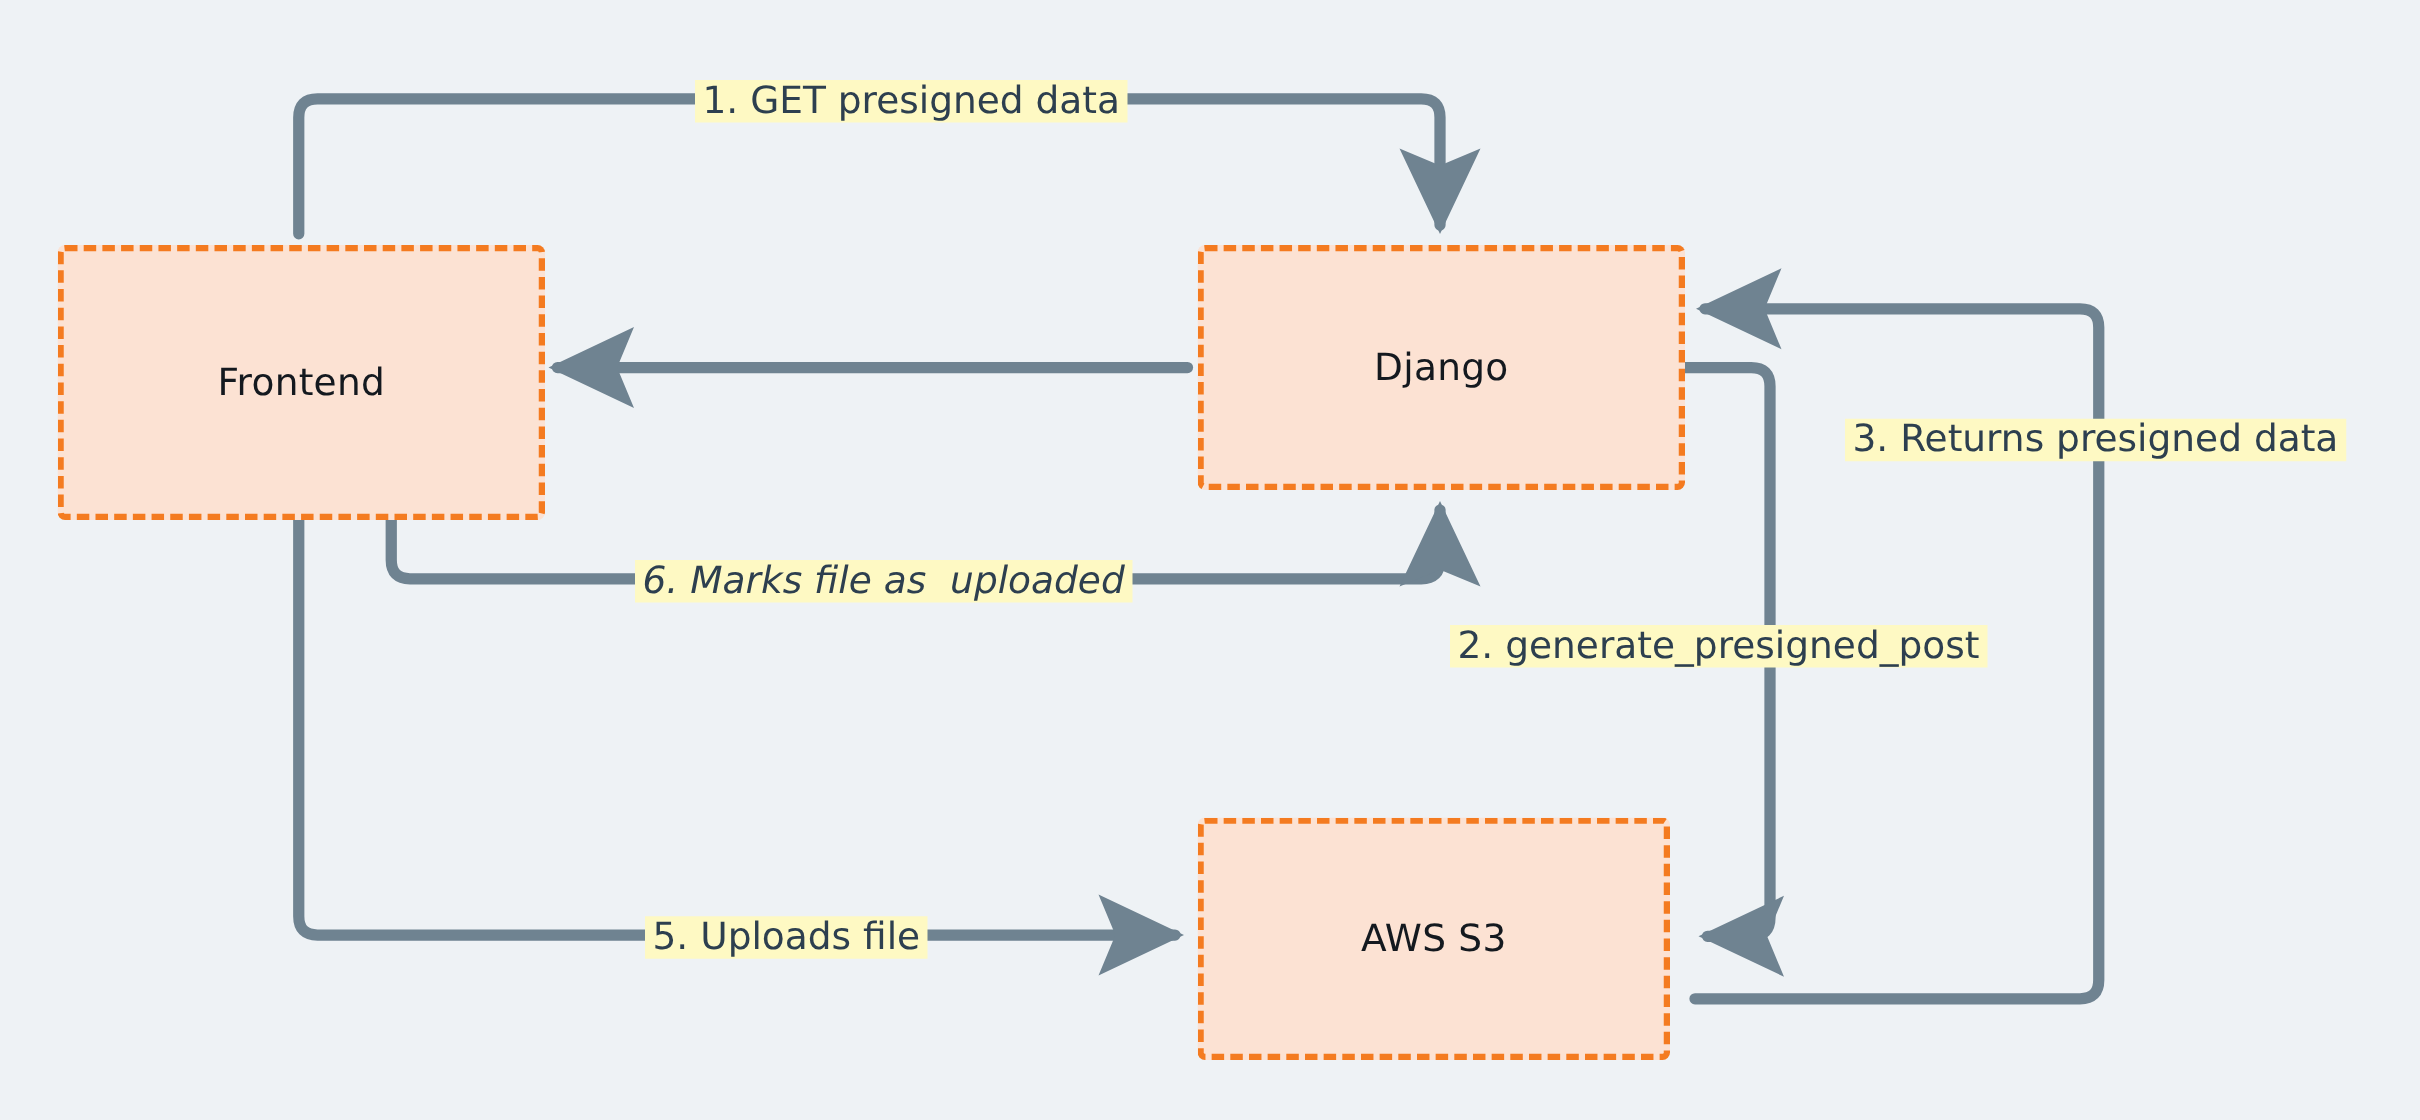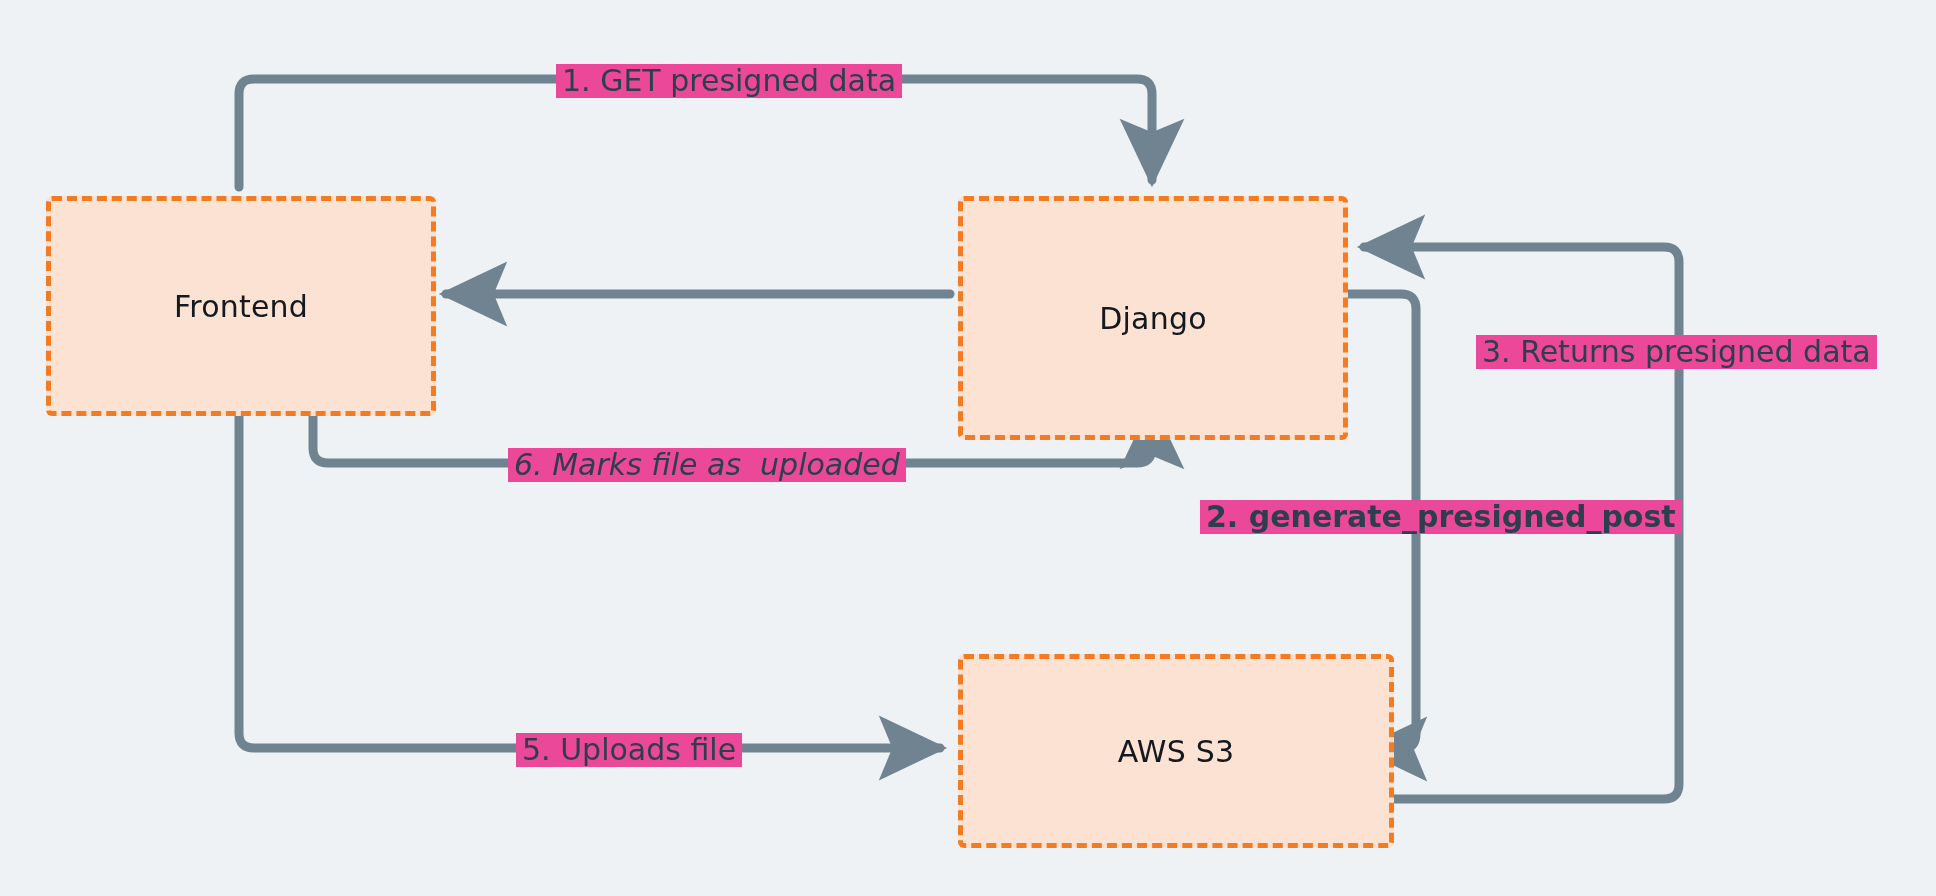--- a/index.html
+++ b/index.html
@@ -44,21 +44,21 @@
     letter-spacing: 0.2px;
     white-space: pre;
   }
   .edge-label {
     position: absolute;
     font-family: "DejaVu Sans", sans-serif;
     font-size: 30px;
     color: #2d3f4f;
     white-space: pre;
     line-height: 1;
-    background: #ec4899;
+    background: #fef9c3;
     padding: 2px 6px;
   }
 </style>
 </head>
 <body>
 
 <div id="diagram-root">
 
   <svg class="diagram-canvas" viewBox="0 0 1936 896" xmlns="http://www.w3.org/2000/svg">
     <defs>
@@ -80,31 +80,31 @@
       <path d="M 313 404 L 313 448 Q 313 463 328 463 L 1137 463 Q 1152 463 1152 448 L 1152 408" marker-end="url(#arrowhead)"></path>
 
       <path d="M 239 404 L 239 733 Q 239 748 254 748 L 940 748" marker-end="url(#arrowhead)"></path>
     </g>
   </svg>
 
   <div class="node-box" style="left:46px; top:196px; width:390px; height:220px;">
     <span class="node-label">Frontend</span>
   </div>
 
-  <div class="node-box" style="left:958px; top:196px; width:390px; height:244px;">
+  <div class="node-box" style="left:958px; top:196px; width:390px; height:196px;">
     <span class="node-label">Django</span>
   </div>
 
-  <div class="node-box" style="left:958px; top:654px; width:436px; height:194px;">
+  <div class="node-box" style="left:958px; top:654px; width:378px; height:194px;">
     <span class="node-label">AWS S3</span>
   </div>
 
   <div class="edge-label" style="left:556px; top:64px;">1. GET presigned data</div>
 
-  <div class="edge-label" style="left:1200px; top:500px;font-weight:bold;">2. generate_presigned_post</div>
+  <div class="edge-label" style="left:1160px; top:500px;">2. generate_presigned_post</div>
 
   <div class="edge-label" style="left:1476px; top:335px;">3. Returns presigned data</div>
 
 
   <div class="edge-label" style="left:516px; top:733px;">5. Uploads file</div>
 
   <div class="edge-label" style="left:508px; top:448px;font-style:italic;">6. Marks file as  uploaded</div>
 
 </div>
 

